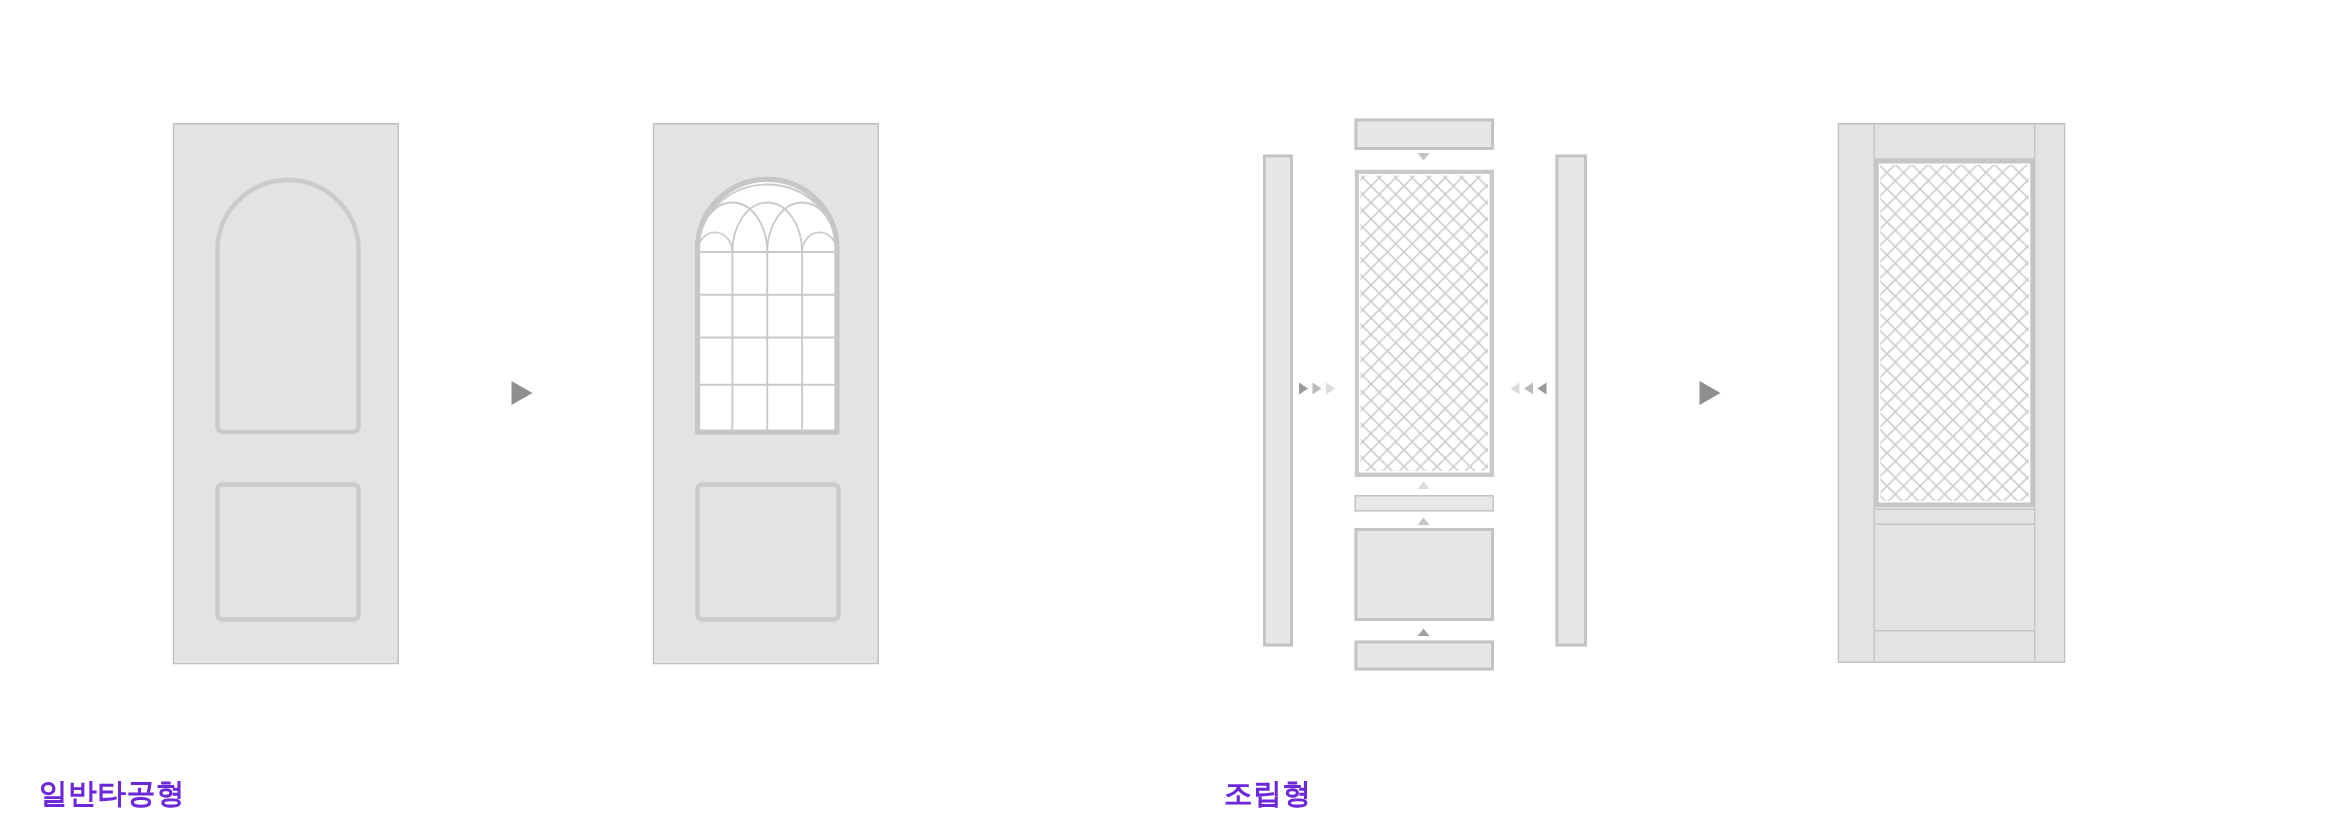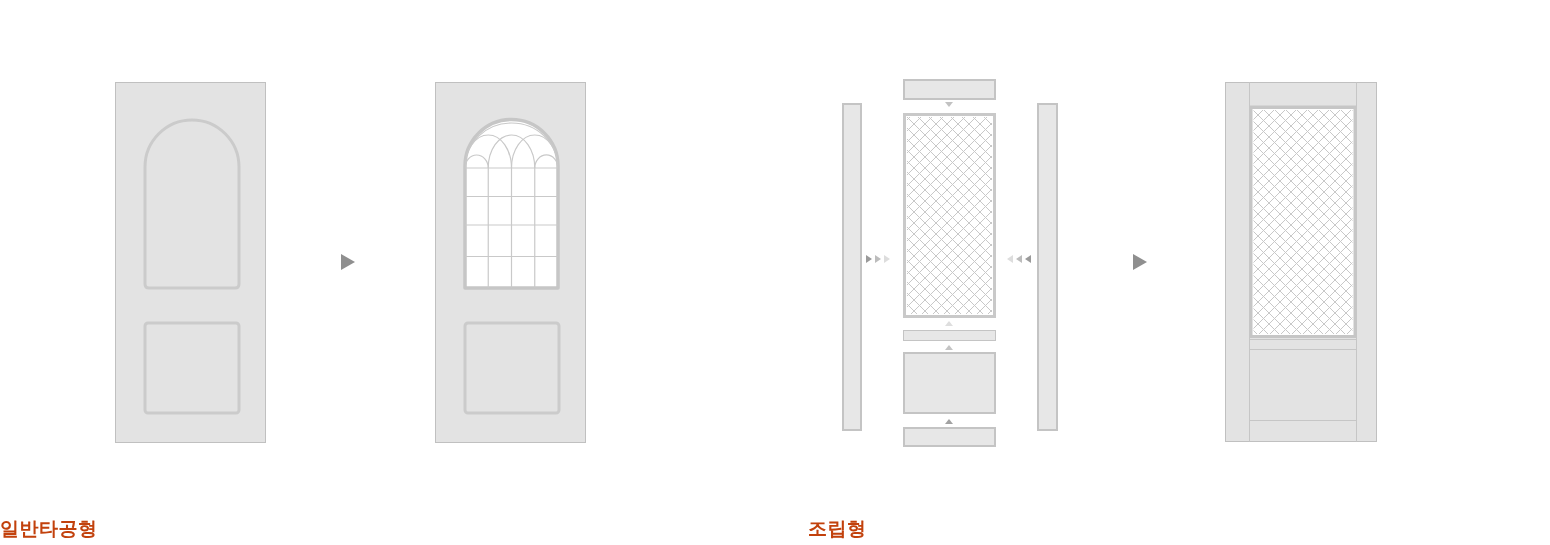--- a/index.html
+++ b/index.html
@@ -29,23 +29,24 @@
   .tri{width:0;height:0;display:inline-block;}
   .tri-r{border-top:4px solid transparent;border-bottom:4px solid transparent;border-left:6px solid #999;}
   .tri-l{border-top:4px solid transparent;border-bottom:4px solid transparent;border-right:6px solid #999;}
   .tri-up{border-left:4px solid transparent;border-right:4px solid transparent;border-bottom:5px solid #c0c0c0;}
   .tri-down{border-left:4px solid transparent;border-right:4px solid transparent;border-top:5px solid #c0c0c0;}
   .arrow-row{position:absolute;display:flex;align-items:center;gap:3px;}
   .section-label{
     position:absolute;
     font-size:19px;
     font-weight:700;
-    color:#c2410c;
+    color:#6d28d9;
     letter-spacing:0.5px;
     white-space:nowrap;
+    padding-left:26px;
   }
 </style>
 </head>
 <body>
 
 <svg width="0" height="0" style="position:absolute" aria-hidden="true">
   <defs>
     <pattern id="mesh" width="11" height="11" patternUnits="userSpaceOnUse">
       <path d="M0,0 L11,11 M11,0 L0,11" stroke="#c8c8c8" stroke-width="1" fill="none"></path>
     </pattern>
@@ -135,15 +136,15 @@
     <rect x="26" y="25.5" width="104" height="229" fill="#ffffff" stroke="#c6c6c6" stroke-width="3"></rect>
     <rect x="28.5" y="28" width="99" height="224" fill="url(#mesh)"></rect>
 
     <path d="M24.5,257.5 L131.5,257.5 M24.5,267.5 L131.5,267.5" stroke="#c6c6c6" stroke-width="1" fill="none"></path>
 
     <path d="M24.5,338.5 L131.5,338.5" stroke="#c6c6c6" stroke-width="1" fill="none"></path>
   </svg>
 
   <div class="section-label" style="left:0px;top:516px;">일반타공형</div>
 
-  <div class="section-label" style="left:808px;top:516px;">조립형</div>
+  <div class="section-label" style="left:790px;top:516px;">조립형</div>
 
 </div>
 
 </body></html>

